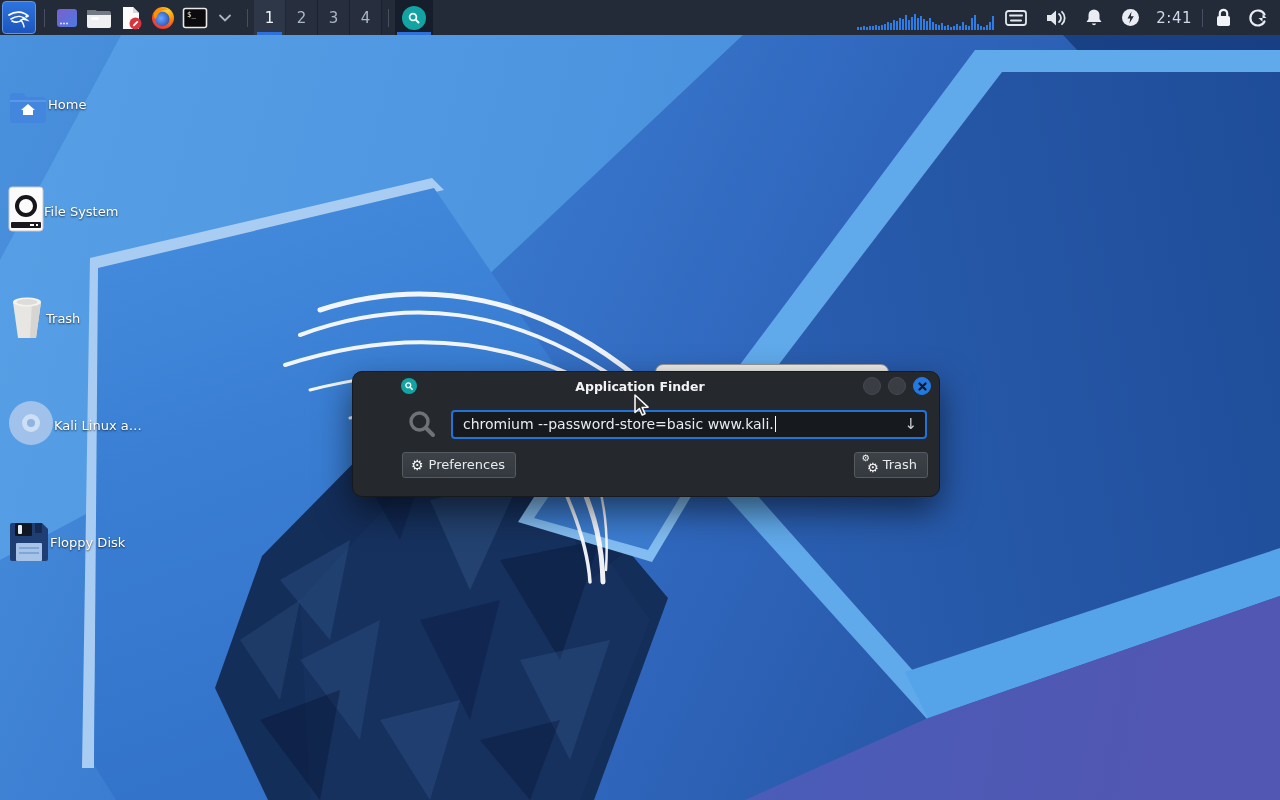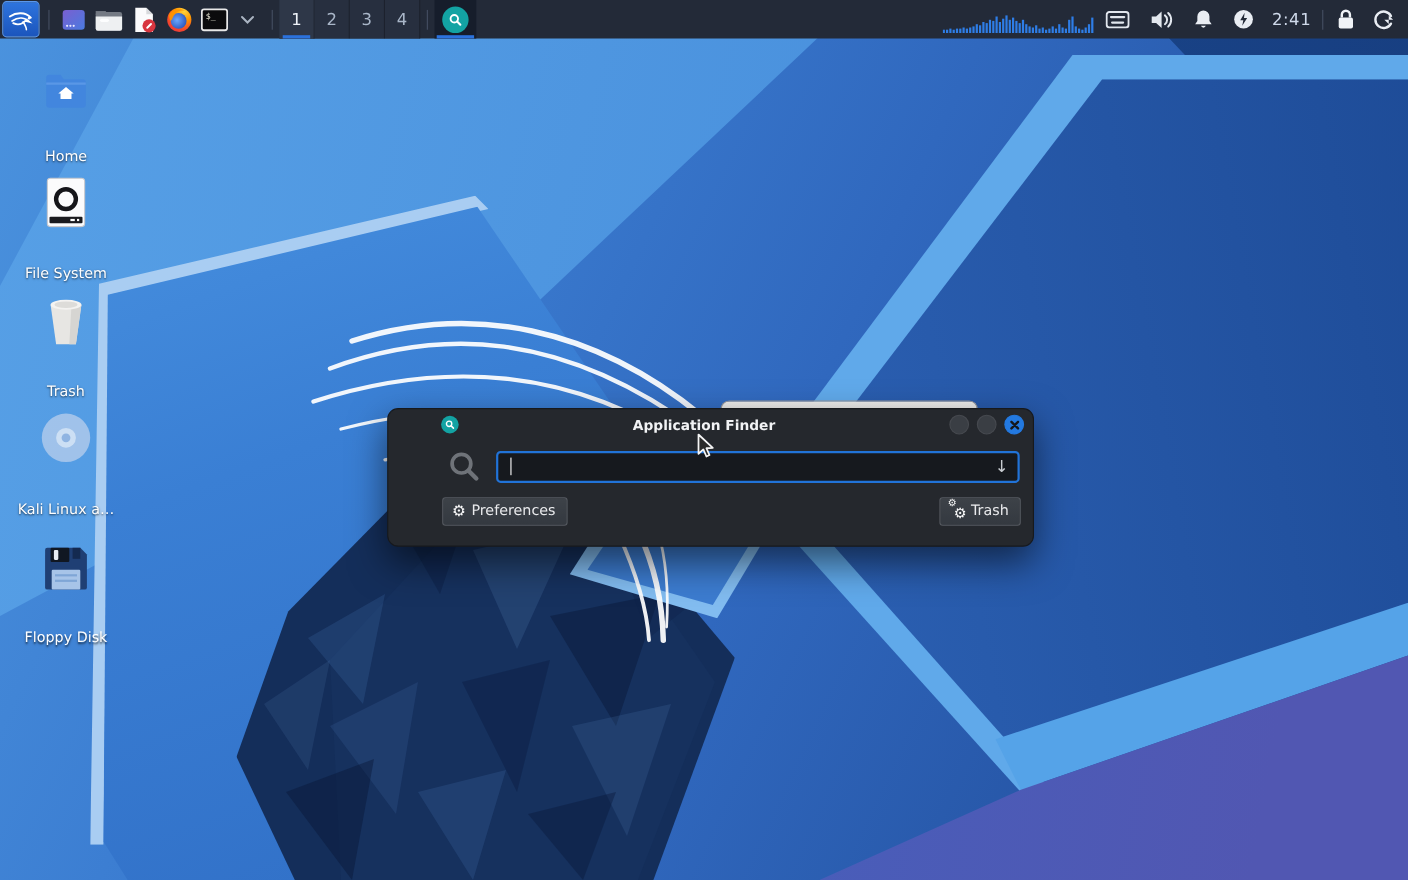--- a/index.html
+++ b/index.html
@@ -58,21 +58,21 @@
   .teal-circ{width:24px;height:24px;border-radius:50%;background:#13a3a3;display:flex;align-items:center;justify-content:center;}
   .panel-right{margin-left:auto;display:flex;align-items:center;height:35px;text-align:center;}
   .graph{width:138px;height:24px;display:flex;align-items:flex-end;overflow:hidden;margin-right:10px;}
   .graph i{width:2px;margin-right:1px;background:#2e7de6;flex:none;}
   .tray{display:flex;align-items:center;gap:18px;margin-right:12px;}
   .clock{font-size:15px;color:#cfd9ea;letter-spacing:.5px;margin:0 4px;}
   .sess{display:flex;align-items:center;gap:16px;margin:0 12px 0 6px;}
 
   
   .dicon{position:absolute;left:8px;width:104px;height:100px;z-index:3;
-    display:flex;flex-direction:column;align-items:center;justify-content:space-between;}
+    display:flex;flex-direction:row;align-items:center;}
   .dicon .img{height:50px;display:flex;align-items:flex-end;justify-content:center;}
   .dicon .lbl{margin-top:8px;font-size:13px;color:#fff;text-align:center;
     text-shadow:0 1px 2px rgba(0,0,0,.7);white-space:nowrap;}
 
   
   .bg-window{position:absolute;left:655px;top:364px;width:232px;height:30px;z-index:4;
     border-radius:8px 8px 0 0;background:linear-gradient(#efefed,#d2d2d0);border:1px solid #97979a;}
 
   
   .dialog{position:absolute;left:352px;top:371px;width:588px;height:126px;z-index:10;
@@ -418,20 +418,21 @@
         </svg>
       </button>
     </span>
   </div>
   <div class="searchrow">
     <svg class="big-mag" width="30" height="30" viewBox="0 0 30 30">
       <circle cx="12.5" cy="12.5" r="8.5" fill="none" stroke="#6f7379" stroke-width="3.4"></circle>
       <line x1="19" y1="19" x2="26" y2="26" stroke="#6f7379" stroke-width="4" stroke-linecap="round"></line>
     </svg>
     <div class="cmd-input">
+      <span class="cmd-text">chromium --password-store=basic www.kali.</span>
         <span class="caret"></span>
       <span class="dd-arrow">↓</span>
     </div>
   </div>
   <div class="btnrow">
     <button class="xbtn">
       <span class="gear">⚙</span>
       <span>Preferences</span>
     </button>
     <span class="spacer"></span>

